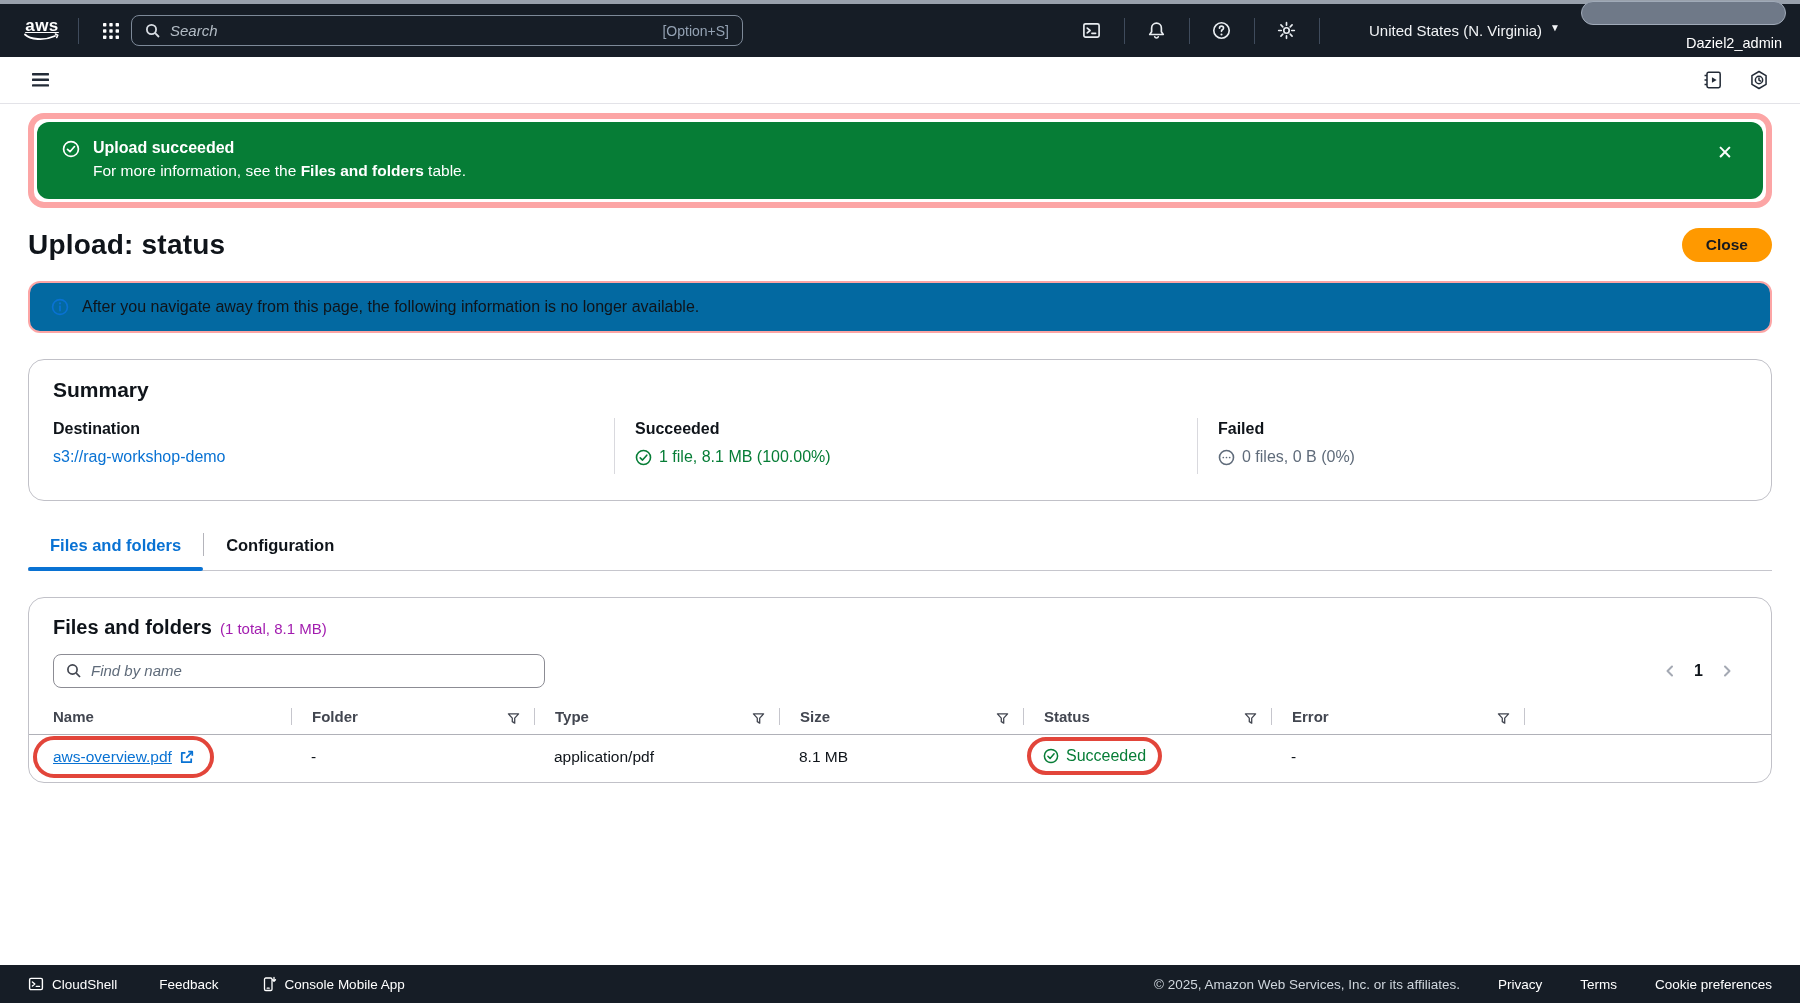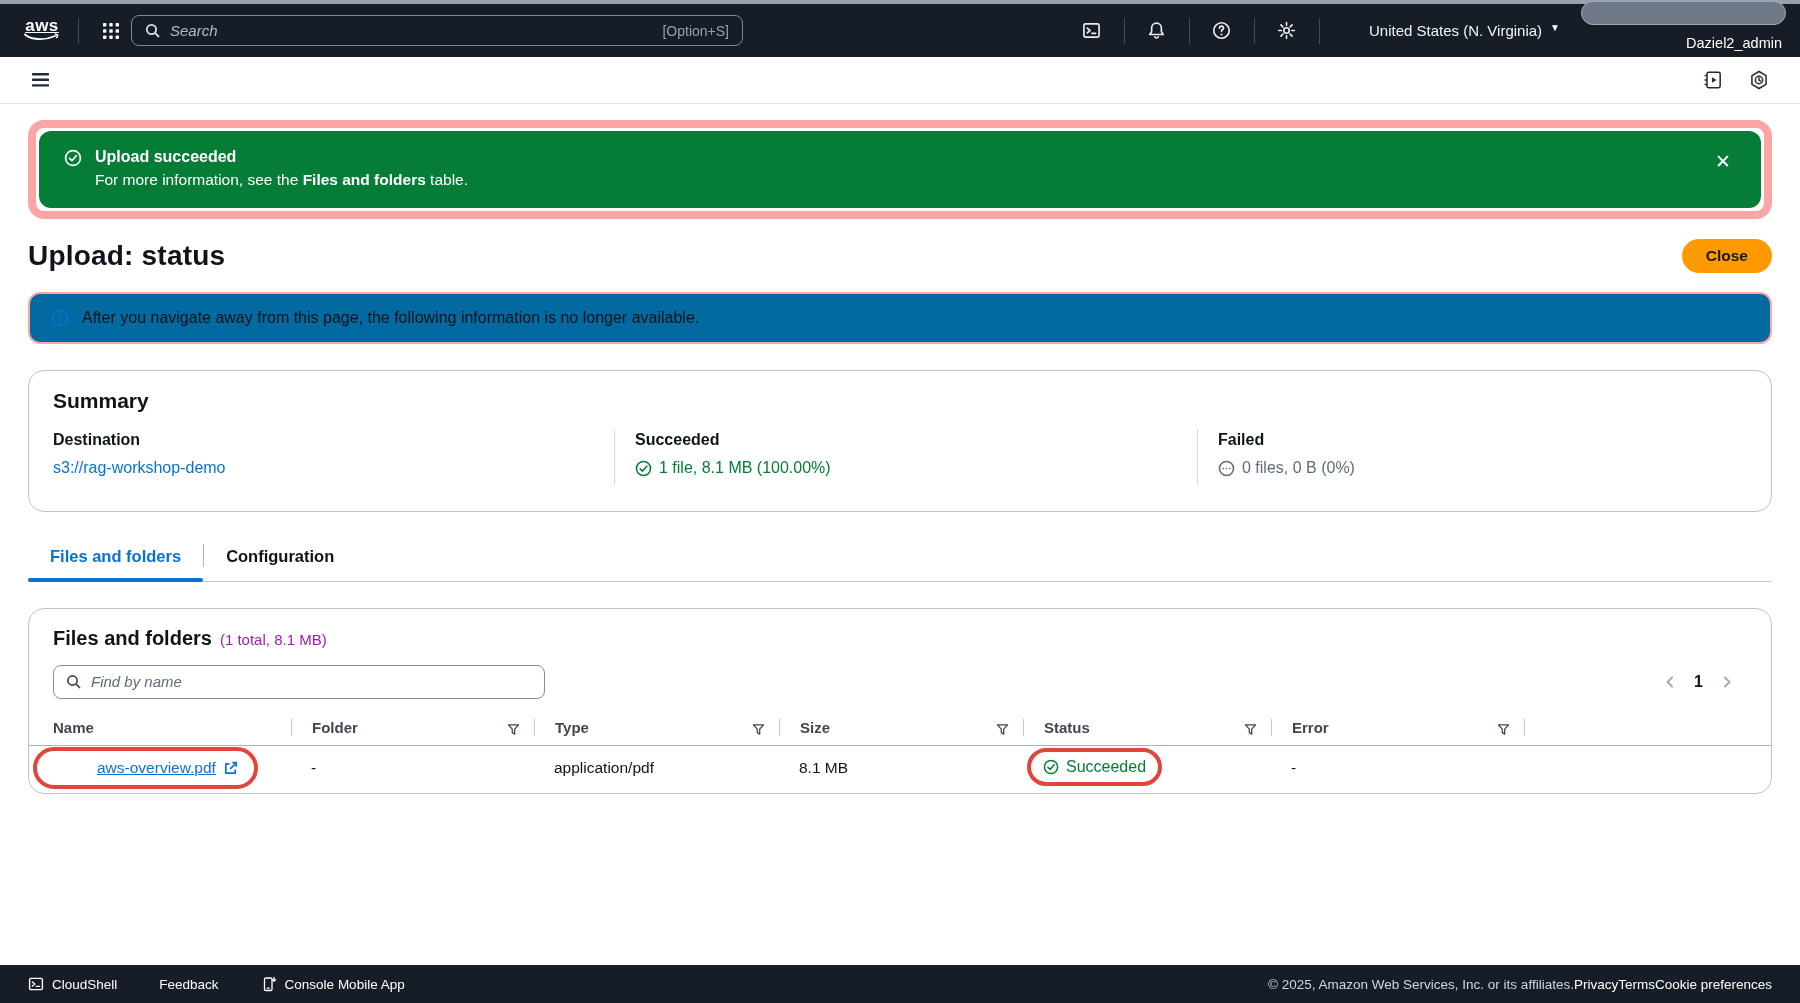--- a/index.html
+++ b/index.html
@@ -39,21 +39,21 @@
 
   
   .toolbar { height:47px; background:#fff; border-bottom:1px solid #e3e3e8; display:flex; align-items:center; padding:0 26px; }
   .toolbar .tool-btn { background:none; border:none; cursor:pointer; display:flex; align-items:center; justify-content:center; width:30px; height:30px; color:#323b49; }
   .toolbar .right-group { margin-left:auto; display:flex; gap:16px; }
 
   
   main { flex:1; padding:0 28px; }
 
   
-  .annot-box { border:8px solid #fca5a5; border-radius:16px; padding:3px; margin-top:16px; }
+  .annot-box { border:6px solid #fca5a5; border-radius:16px; padding:3px; margin-top:9px; }
   .annot-inline { border:4px solid #e2453a; border-radius:22px; padding:8px 16px; margin:-12px -20px; display:inline-flex; align-items:center; }
   .annot-status { border:4px solid #e2453a; border-radius:20px; padding:6px 12px; margin:-10px -16px; display:inline-flex; align-items:center; }
 
   
   .flashbar {
     background:#067d36; color:#fff; border-radius:12px;
     display:flex; align-items:flex-start; padding:15px 22px 17px 25px;
   }
   .flash-icon { margin-top:3px; flex:none; }
   .flash-text { margin-left:13px; }
@@ -110,27 +110,27 @@
   
   .table-head { display:flex; padding:6px 24px 9px; border-bottom:1px solid #b0b1b8; }
   .th { display:flex; align-items:flex-end; justify-content:space-between; font-size:15px; font-weight:bold; color:#424650; }
   .th, .td { flex:none; }
   .c0 { width:238px; padding-right:12px; }
   .c1 { width:243px; } .c2 { width:245px; } .c3 { width:244px; } .c4 { width:248px; } .c5 { width:253px; }
   .th.c1,.th.c2,.th.c3,.th.c4,.th.c5 { border-left:1px solid #c6c6cd; padding-left:20px; padding-right:14px; }
   .th-fill { flex:1; border-left:1px solid #c6c6cd; }
   .table-row { display:flex; align-items:center; padding:12px 24px 14px; font-size:15.5px; }
   .td.c1,.td.c2,.td.c3,.td.c4,.td.c5 { padding-left:20px; }
-  .file-link { color:#0972d3; text-decoration:underline; display:inline-flex; align-items:center; gap:7px; font-size:15.5px;margin-left:44px; }
+  .file-link { color:#0972d3; text-decoration:underline; display:inline-flex; align-items:center; gap:7px; font-size:15.5px; }
 
   
   footer { height:38px; background:#161d26; display:flex; align-items:center; padding:0 28px; color:#fff; font-size:13.5px; margin-top:auto; }
   .foot-btn { background:none; border:none; color:#fff; font-family:inherit; font-size:13.5px; display:flex; align-items:center; gap:8px; cursor:pointer; }
   .foot-left { display:flex; align-items:center; gap:42px; }
-  .foot-right { margin-left:auto; display:flex; align-items:flex-end; }
+  .foot-right { margin-left:auto; display:flex; align-items:flex-end; gap:38px; }
   .copyright { color:#cfd6dd; }
   .foot-link { color:#fff; text-decoration:none; cursor:pointer; }
 </style>
 </head>
 <body>
 
 <div class="chrome-strip"></div>
 
 <header class="topnav">
   <a class="aws-logo">

